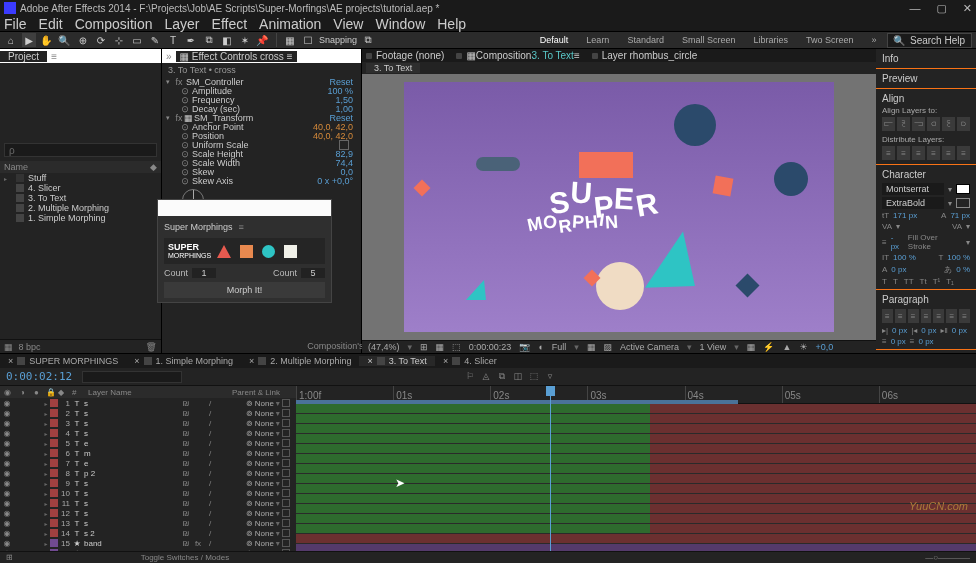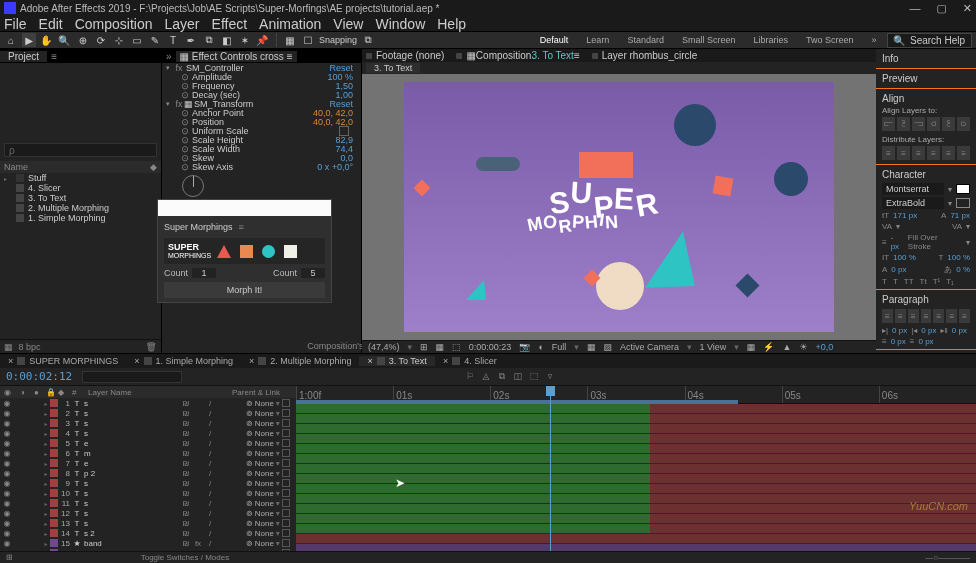--- a/index.html
+++ b/index.html
@@ -23,21 +23,21 @@
 .workspace-bar { margin-left: auto; display: flex; gap: 2px; align-items: center; }
 .workspace-bar .ws { padding: 0 8px; color: #aaa; font-size: 9px; }
 .workspace-bar .ws.active { color: #fff; }
 .searchbox { background: #1a1a1a; border: 1px solid #444; padding: 1px 6px; display: flex; align-items: center; gap: 4px; }
 
 
 .main { display: flex; height: 304px; }
 
 
 .project-panel { width: 162px; background: #232323; border-right: 1px solid #000; display: flex; flex-direction: column; }
-.panel-tab { height: 14px; background: #000000; display: flex; align-items: center; }
+.panel-tab { height: 14px; background: #ffffff; display: flex; align-items: center; }
 .panel-tab .tab { padding: 0 8px; background: #232323; color: #ccc; font-size: 10px; }
 .project-body { flex: 1; display: flex; flex-direction: column; }
 .project-search { margin: 80px 4px 4px 4px; background: #1a1a1a; border: 1px solid #333; height: 14px; display: flex; align-items: center; padding: 0 4px; color: #666; }
 .project-header { height: 12px; background: #2b2b2b; padding: 0 4px; color: #888; font-size: 9px; display: flex; align-items: center; justify-content: space-between;}
 .project-items { flex: 1; }
 .project-item { height: 10px; display: flex; align-items: center; padding: 0 4px; gap: 4px; color: #ccc; font-size: 9px; }
 .project-item .box { width: 8px; height: 8px; background: #444; }
 .project-item.folder .box { background: #333; }
 
 
@@ -157,21 +157,21 @@
 
 .tl-footer { height: 12px; background: #232323; border-top: 1px solid #111; display: flex; align-items: center; padding: 0 6px; font-size: 8px; color: #888; gap: 8px; }
 
 .status { position: absolute; right: 0; bottom: 48px; padding: 3px 8px; background: rgba(40,40,40,0.0); color: #aa7a3a; font-size: 11px; z-index: 30; font-style: italic; }
 </style>
 </head>
 <body>
 
 <div class="titlebar">
   <div class="icon"></div>
-  <div class="title">Adobe After Effects 2019 - F:\Projects\Job\AE Scripts\Super-Morfings\AE projects\tutorial.aep *</div>
+  <div class="title">Adobe After Effects 2014 - F:\Projects\Job\AE Scripts\Super-Morfings\AE projects\tutorial.aep *</div>
   <div class="winbtns">
     <span>—</span>
     <span>▢</span>
     <span>✕</span>
   </div>
 </div>
 
 <div class="menubar">
   <span>File</span>
   <span>Edit</span>
@@ -268,20 +268,21 @@
       <span>8 bpc</span>
       <span style="margin-left:auto">🗑</span>
     </div>
   </div>
 
   <div class="effect-panel" style="position:relative">
     <div class="panel-tab">
         <span style="padding:0 4px;color:#888">»</span>
         <div class="tab" style="padding:0 4px"><span>▦</span> <span>Effect Controls cross</span> <span>≡</span></div>
       </div>
+    <div class="effect-breadcrumb">3. To Text • cross</div>
     <div class="effect-list">
       <div class="fx-row">
         <span class="tri">▾</span>
           <span class="fx-icon">fx</span>
         <span class="name">SM_Controller</span>
         <span class="val">Reset</span>
       </div>
       <div class="fx-group" id="fx-g0">
           <div class="fx-row">
             <span class="tri"></span>

